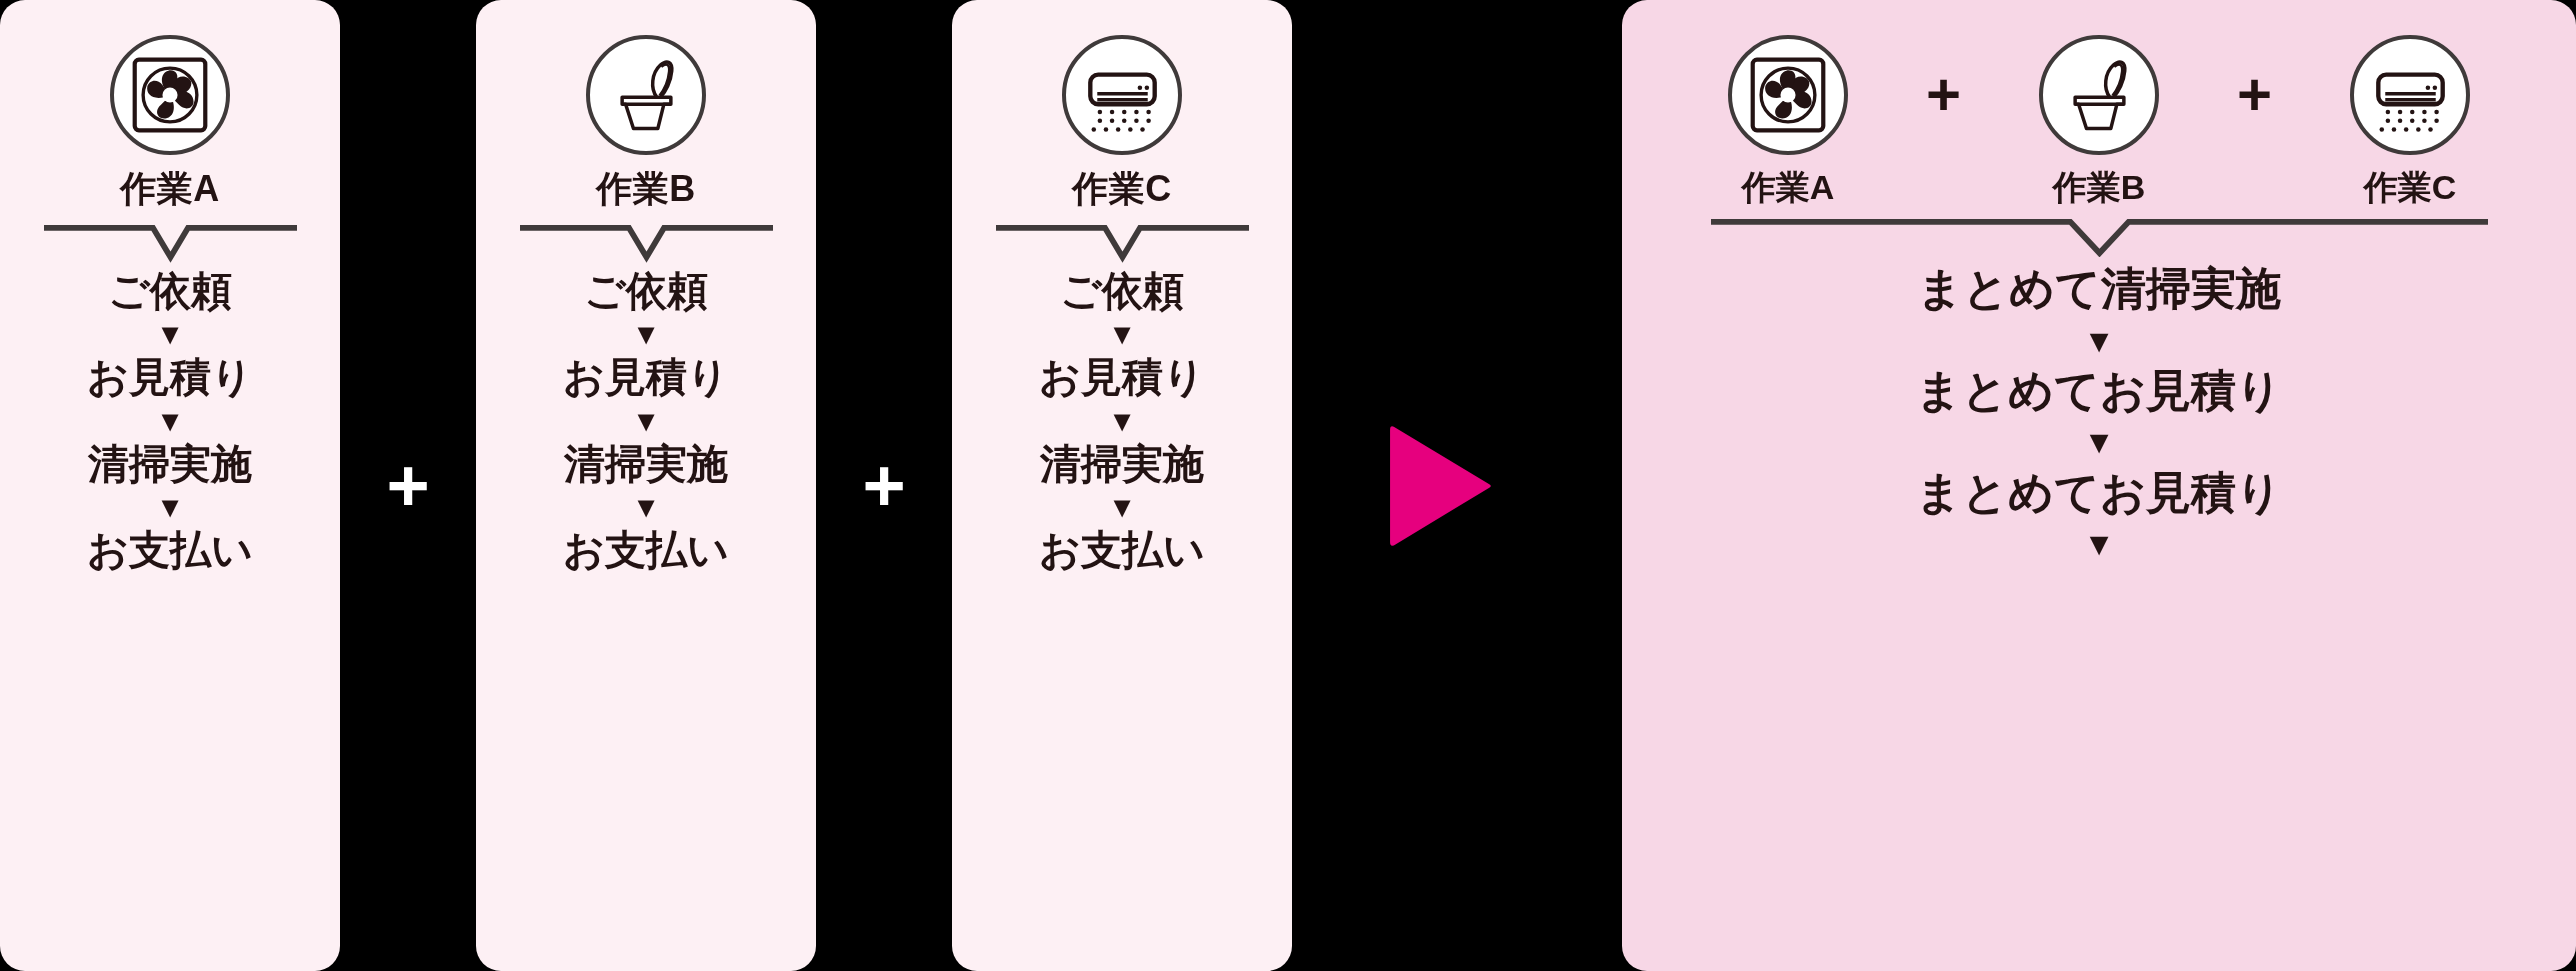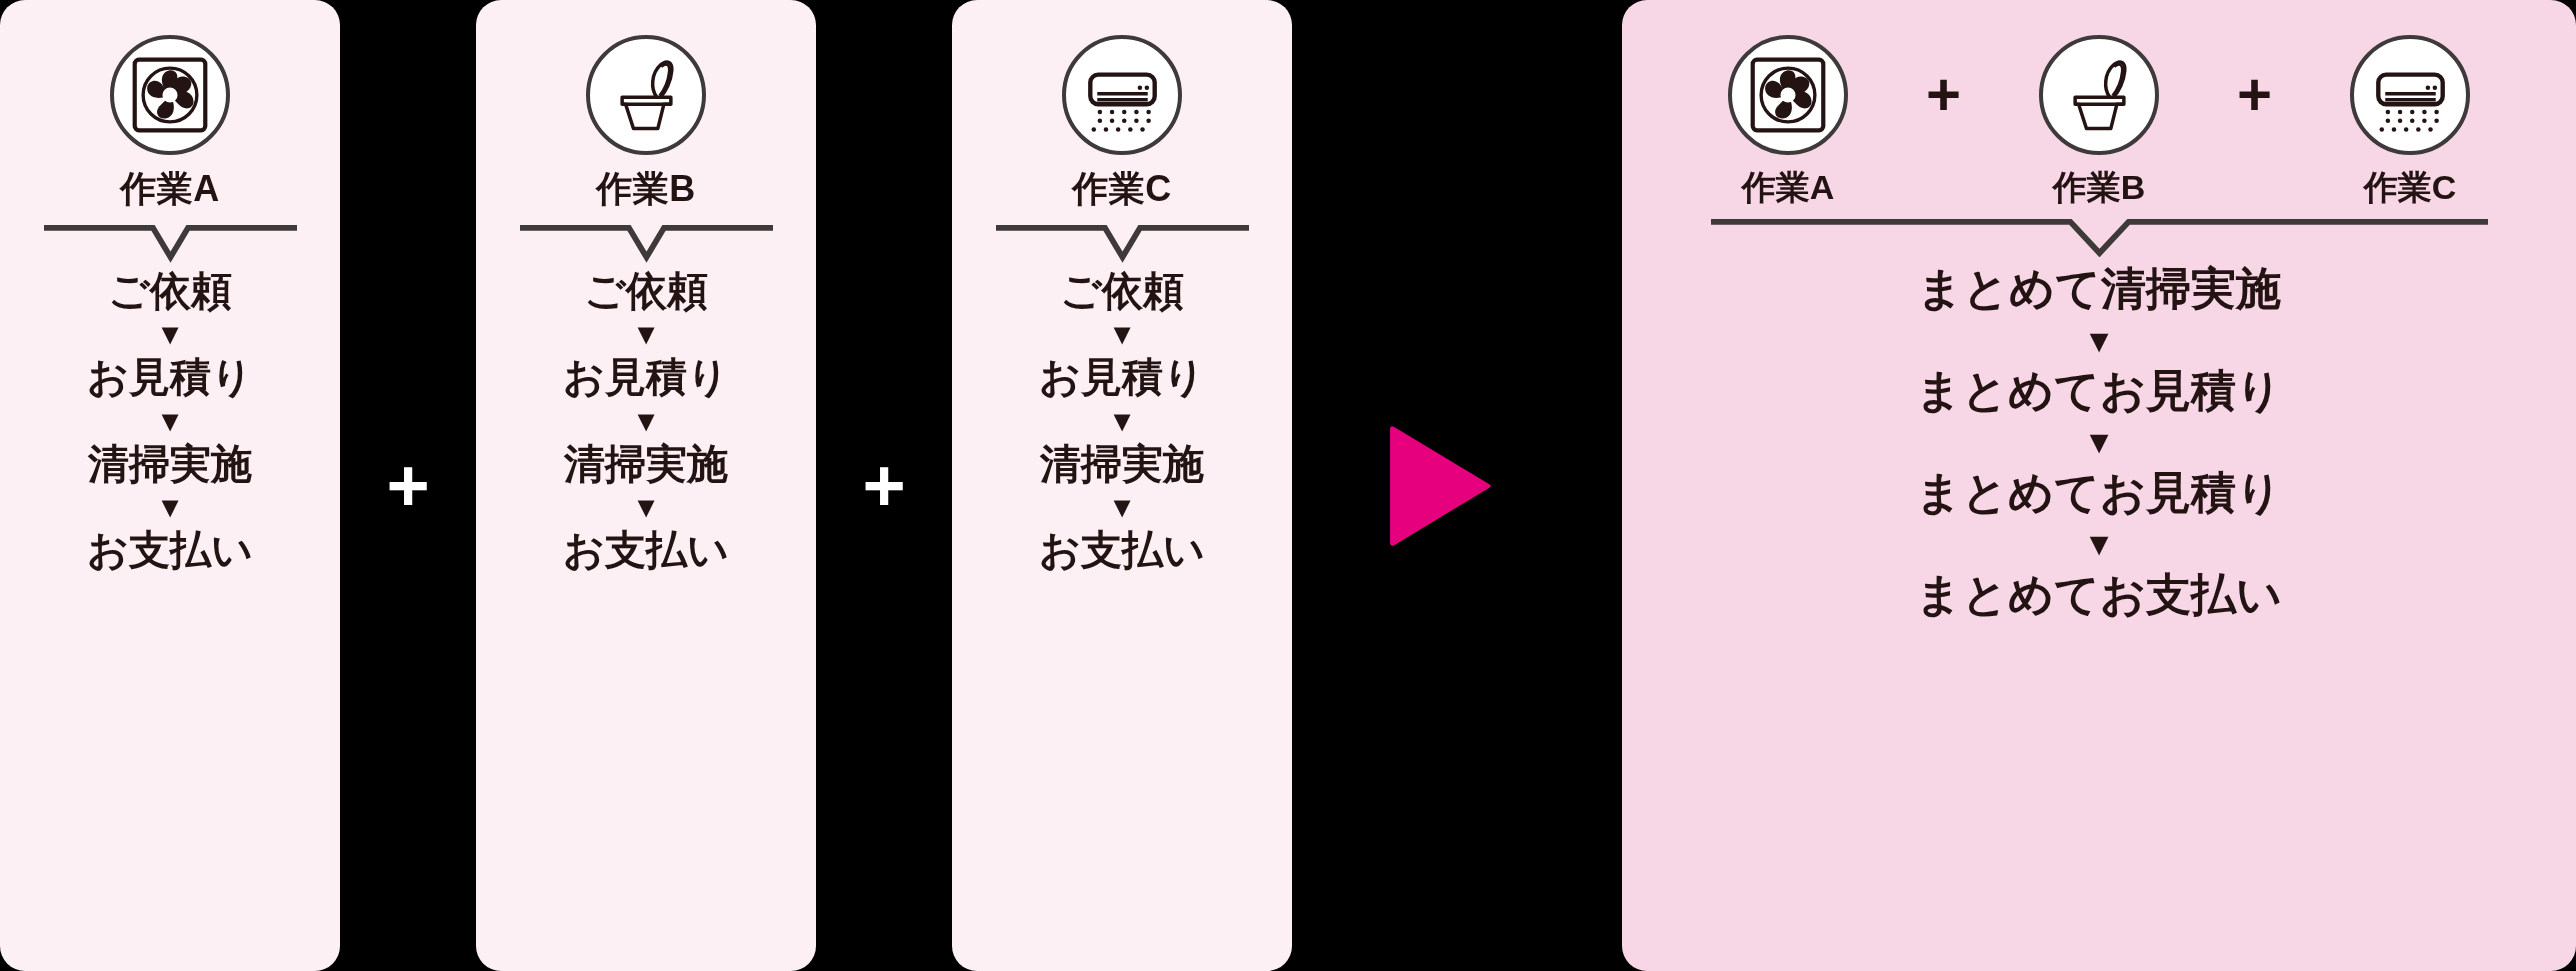--- a/index.html
+++ b/index.html
@@ -350,19 +350,18 @@
       </svg>
     </div>
 
     <div class="flow flow-wide">
       <div class="flow-step">まとめて清掃実施</div>
       <div class="flow-arrow">▼</div>
       <div class="flow-step">まとめてお見積り</div>
       <div class="flow-arrow">▼</div>
       <div class="flow-step">まとめてお見積り</div>
       <div class="flow-arrow">▼</div>
-      <div class="flow-step">まとめてお支払い</div>
     </div>
 
   </div>
 
 </div>
 
 
 </body></html>

